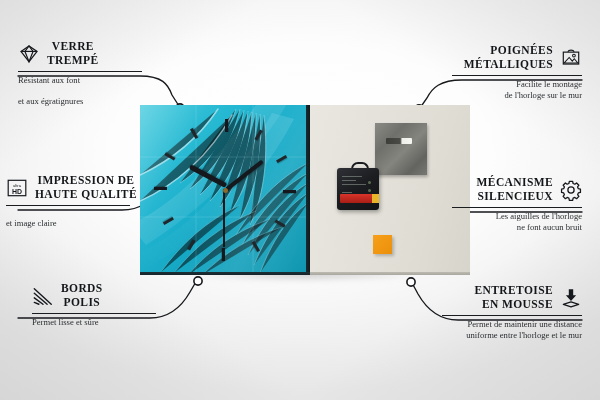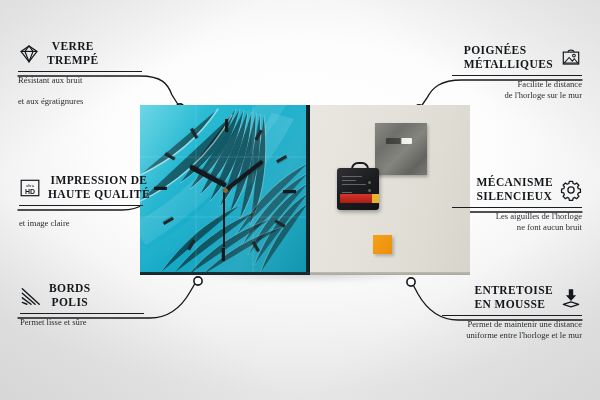--- a/index.html
+++ b/index.html
@@ -88,21 +88,21 @@
   
   .callout{position:absolute;}
   .co-head{display:flex;align-items:center;gap:7px;}
   .co-title{font-weight:bold;font-size:11.5px;line-height:13.5px;letter-spacing:.4px;
             color:#14171a;text-transform:uppercase;white-space:nowrap;}
   .co-rule{height:1.3px;background:#1a1d20;margin-top:4px;}
   .co-sub{font-size:8.6px;line-height:10.4px;color:#2a2d30;margin-top:3px;white-space:nowrap;}
   .left .co-head{justify-content:flex-start;}
   .left .co-title{text-align:center;}
   .right .co-head{justify-content:flex-end;}
-  .right .co-title{text-align:left;}
+  .right .co-title{text-align:right;}
   .right .co-sub{text-align:right;}
   .ico{width:22px;height:22px;flex:0 0 22px;}
   .ico svg{display:block;width:22px;height:22px;}
 
   #lines{position:absolute;left:0;top:0;width:600px;height:400px;pointer-events:none;}
 </style>
 </head>
 <body>
 
 <div id="stage">
@@ -275,43 +275,43 @@
           <path d="M7.6,9.2 L12,20.4 L16.4,9.2"></path>
           <path d="M7.6,9.2 L12,3.2 L16.4,9.2"></path>
         </svg>
       </span>
       <span>
         <div class="co-title">VERRE</div>
         <div class="co-title">TREMPÉ</div>
       </span>
     </div>
     <div class="co-rule" style="width:124px"></div>
-    <div class="co-sub">Résistant aux bruit</div>
+    <div class="co-sub">Résistant aux font</div>
     <div class="co-sub" style="margin-top:10px">et aux égratignures</div>
   </div>
 
-  <div class="callout left" style="left:19px;top:174px;width:160px;">
+  <div class="callout left" style="left:6px;top:174px;width:160px;">
     <div class="co-head">
       <span class="ico">
         <svg viewBox="0 0 24 24">
           <rect x="2.4" y="3.6" width="19.2" height="16.8" fill="none" stroke="#15181c" stroke-width="1.3"></rect>
           <text x="12" y="10.8" font-family="Liberation Sans, sans-serif" font-size="4.6" text-anchor="middle" fill="#15181c">ultra</text>
           <text x="12" y="18" font-family="Liberation Sans, sans-serif" font-size="7.6" font-weight="bold" text-anchor="middle" fill="#15181c">HD</text>
         </svg>
       </span>
       <span>
         <div class="co-title">IMPRESSION DE</div>
         <div class="co-title">HAUTE QUALITÉ</div>
       </span>
     </div>
     <div class="co-rule" style="width:124px"></div>
     <div class="co-sub" style="margin-top:12px">et image claire</div>
   </div>
 
-  <div class="callout left" style="left:20px;top:282px;width:132px;">
+  <div class="callout left" style="left:32px;top:282px;width:132px;">
     <div class="co-head">
       <span class="ico">
         <svg viewBox="0 0 24 24" fill="none" stroke="#15181c" stroke-width="1.5" stroke-linecap="round">
           <path d="M2.5,4 L21,21"></path>
           <path d="M2.5,9 L16.5,21"></path>
           <path d="M2.5,14 L12,21"></path>
           <path d="M2.5,19 L7.5,21"></path>
         </svg>
       </span>
       <span>
@@ -332,21 +332,21 @@
       <span class="ico">
         <svg viewBox="0 0 24 24" fill="none" stroke="#15181c" stroke-width="1.3">
           <path d="M8.6,5.2 C9.4,2.8 14.6,2.8 15.4,5.2"></path>
           <rect x="3.6" y="5.6" width="16.8" height="13"></rect>
           <path d="M4.6,17.4 L10,11.4 L13.4,15.4 L15.6,12.8 L19.4,17.4 Z" stroke-width="1.1"></path>
           <circle cx="15.2" cy="9.4" r="1.5" stroke-width="1.1"></circle>
         </svg>
       </span>
     </div>
     <div class="co-rule" style="width:130px;margin-left:0"></div>
-    <div class="co-sub">Facilite le distance</div>
+    <div class="co-sub">Facilite le montage</div>
     <div class="co-sub" style="margin-top:0">de l'horloge sur le mur</div>
   </div>
 
   <div class="callout right" style="left:452px;top:176px;width:130px;">
     <div class="co-head">
       <span>
         <div class="co-title">MÉCANISME</div>
         <div class="co-title">SILENCIEUX</div>
       </span>
       <span class="ico">

